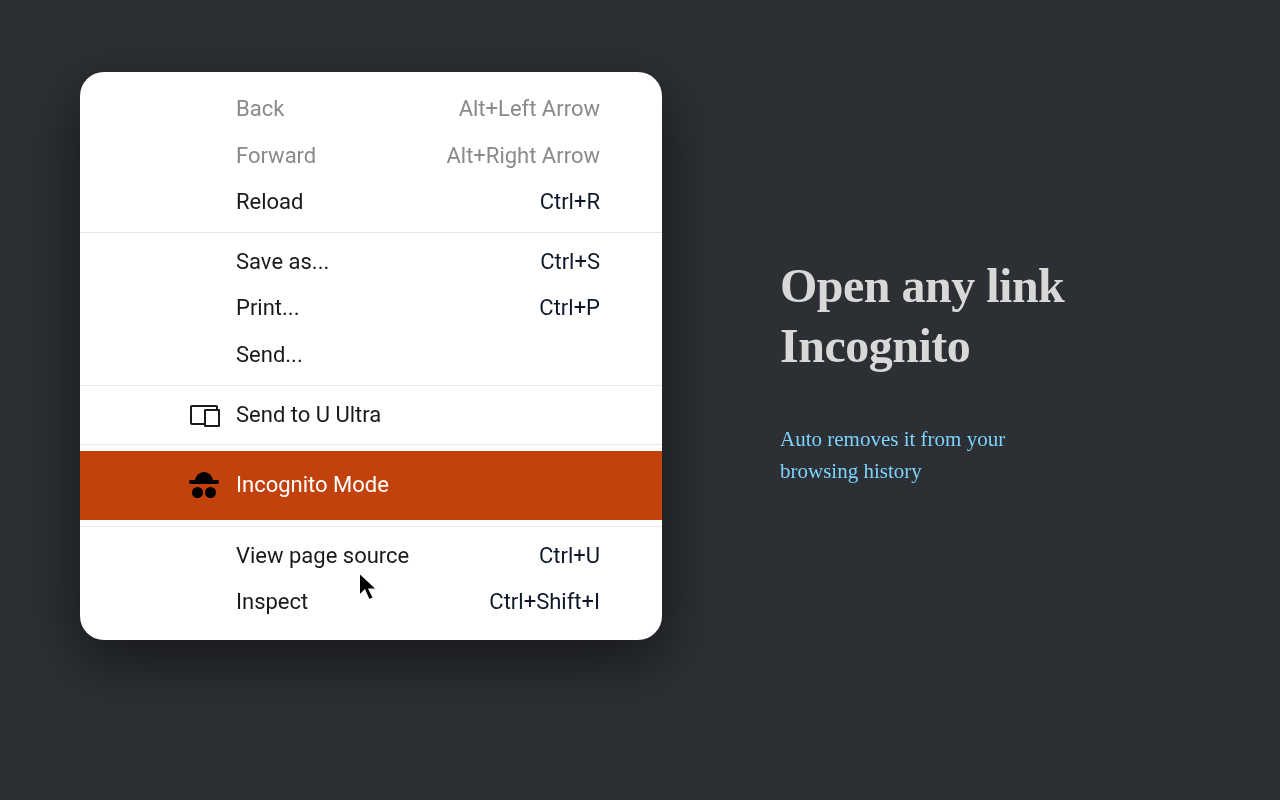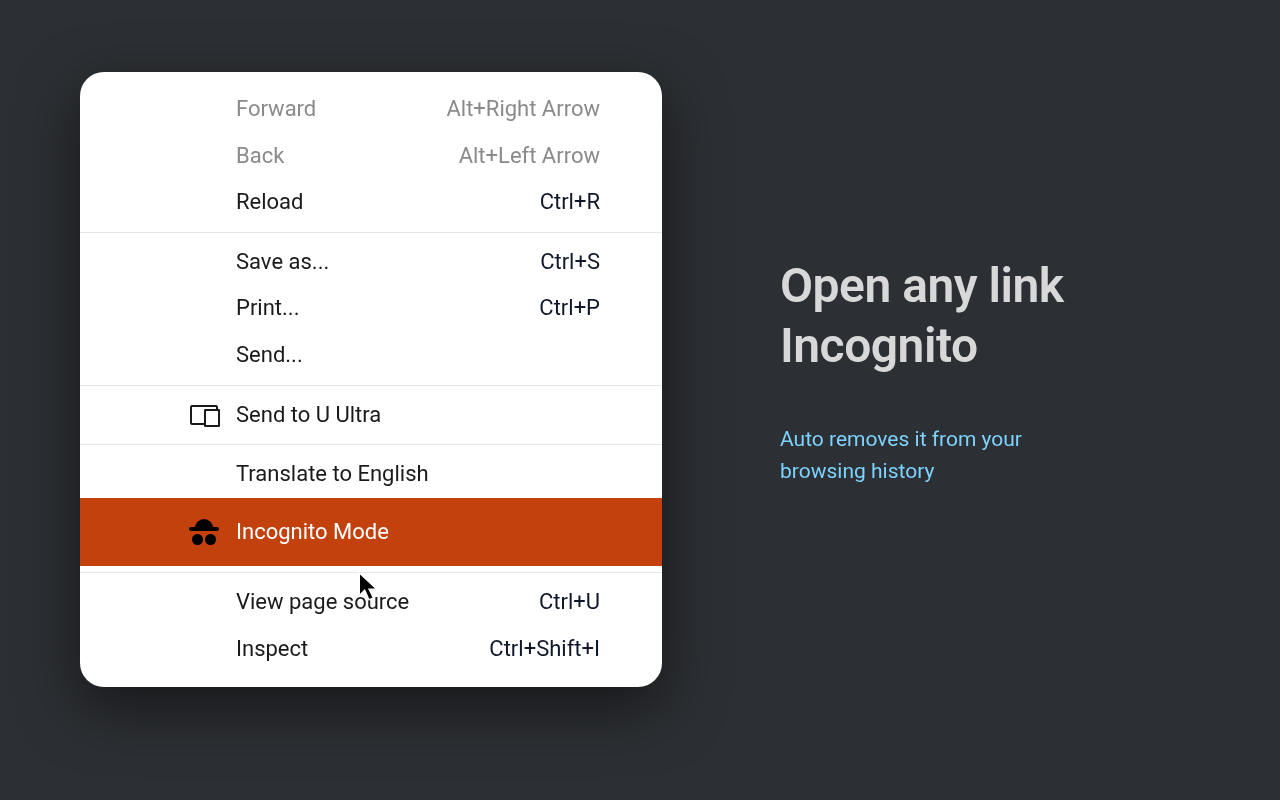--- a/index.html
+++ b/index.html
@@ -133,20 +133,21 @@
       top: 572px;
       width: 22px;
       height: 30px;
       z-index: 10;
     }
     .promo-text {
       position: absolute;
       left: 780px;
       top: 256px;
       right: 80px;
+      font-family: Liberation Serif, serif;
     }
     .promo-headline {
       font-size: 48px;
       font-weight: 600;
       color: #d8d8d8;
       line-height: 1.25;
       margin-bottom: 48px;
       letter-spacing: -0.5px;
     }
     .promo-sub {
@@ -154,26 +155,26 @@
       color: #7dd3fc;
       line-height: 1.5;
     }
   </style>
 </head>
 <body>
 
 <div class="context-menu">
 
   <div class="menu-item disabled">
+    <span class="label">Back</span>
+    <span class="shortcut">Alt+Left Arrow</span>
+  </div>
+  <div class="menu-item disabled">
     <span class="label">Forward</span>
     <span class="shortcut">Alt+Right Arrow</span>
-  </div>
-  <div class="menu-item disabled">
-    <span class="label">Back</span>
-    <span class="shortcut">Alt+Left Arrow</span>
   </div>
   <div class="menu-item">
     <span class="label">Reload</span>
     <span class="shortcut">Ctrl+R</span>
   </div>
 
   <div class="menu-separator"></div>
 
   <div class="menu-item">
     <span class="label">Save as...</span>
@@ -191,23 +192,20 @@
 
   <div class="menu-item">
     <span class="icon-slot">
       <span class="devices-icon"></span>
     </span>
     <span class="label">Send to U Ultra</span>
   </div>
 
   <div class="menu-separator"></div>
 
-  <div class="menu-item">
-    <span class="label">Translate to English</span>
-  </div>
   <div class="menu-item highlighted">
     <span class="icon-slot">
       <span class="incognito-icon">
         <span class="incognito-hat"></span>
         <span class="incognito-brim"></span>
         <span class="incognito-glasses">
           <span class="incognito-lens"></span>
           <span class="incognito-lens"></span>
         </span>
       </span>

